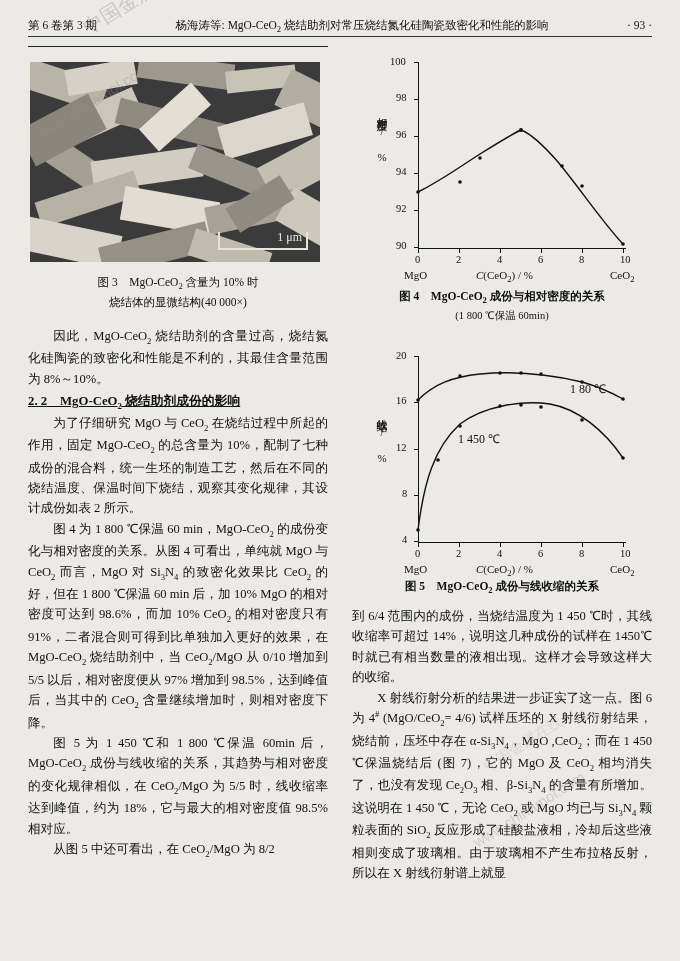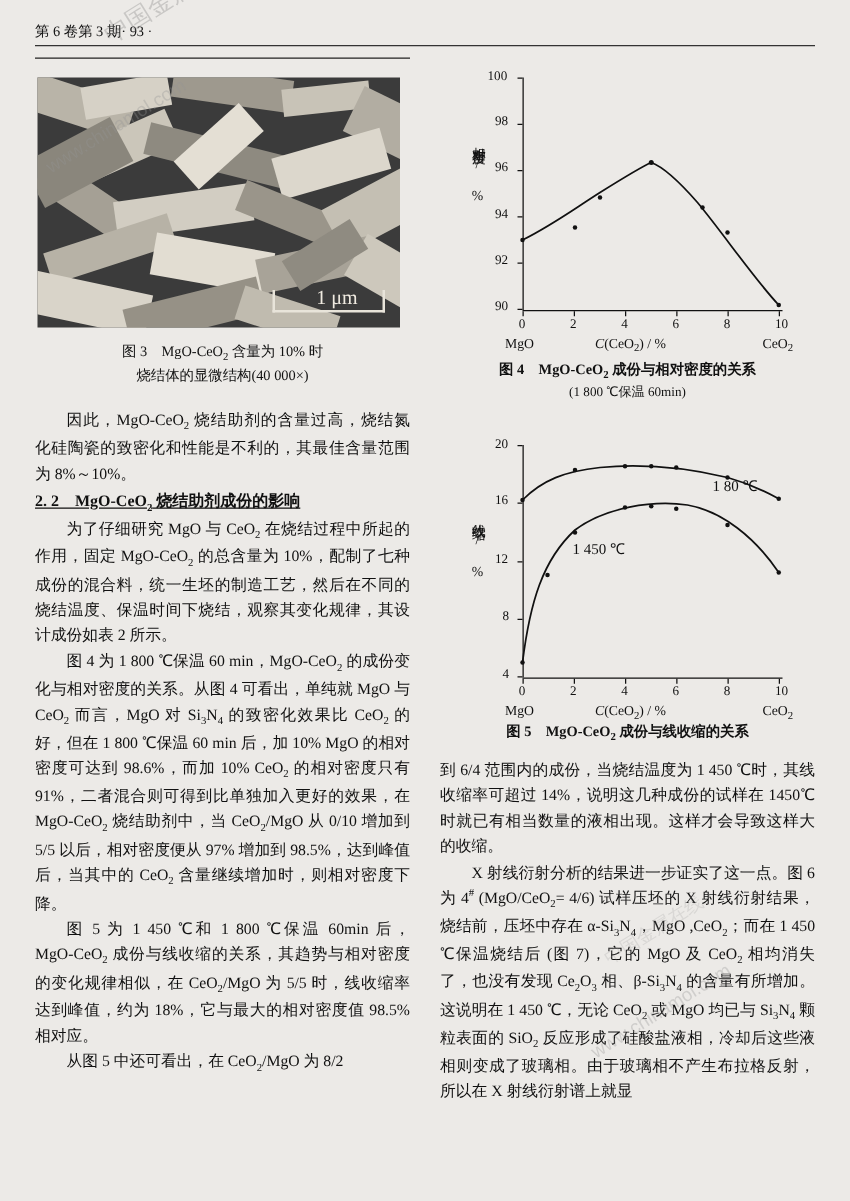--- a/index.html
+++ b/index.html
@@ -44,21 +44,21 @@
   }
   .fig3 .grain {
     position:absolute; background:#cfcabf;
   }
   .fig3 .scale {
     position:absolute; right:12px; bottom:12px; width:86px; height:16px;
     border-left:2px solid #e8e4da; border-right:2px solid #e8e4da;
     border-bottom:2px solid #e8e4da;
   }
   .fig3 .scale span {
-    position:absolute; right:20px; top:-2px; color:#efeae0; font-size:16px;
+    position:absolute; right:4px; top:-2px; color:#efeae0; font-size:12px;
     font-family:"Liberation Serif", serif;
   }
 
   .cap {
     text-align:center; font-size:11.5px; line-height:1.55;
   }
   .cap.b { font-weight:bold; }
   .cap-small { font-size:10.5px; }
 
   p.tx {
@@ -105,20 +105,21 @@
     white-space:nowrap; pointer-events:none;
   }
 </style>
 </head>
 <body>
 
 <div class="page">
 
   <div class="hdr">
     <span class="issue">第 6 卷第 3 期</span>
+    <span class="title">杨海涛等: MgO‑CeO<sub>2</sub> 烧结助剂对常压烧结氮化硅陶瓷致密化和性能的影响</span>
     <span class="pageno">· 93 ·</span>
   </div>
   <div class="hdr-rule"></div>
   <div class="rule-left"></div>
 
   <div class="fig3">
 
     <div class="grain" style="left:-10px;top:8px;width:86px;height:30px;transform:rotate(18deg);background:#b9b4a8;"></div>
     <div class="grain" style="left:36px;top:2px;width:70px;height:26px;transform:rotate(-10deg);background:#d6d1c6;"></div>
     <div class="grain" style="left:108px;top:-4px;width:96px;height:26px;transform:rotate(8deg);background:#9e998e;"></div>

